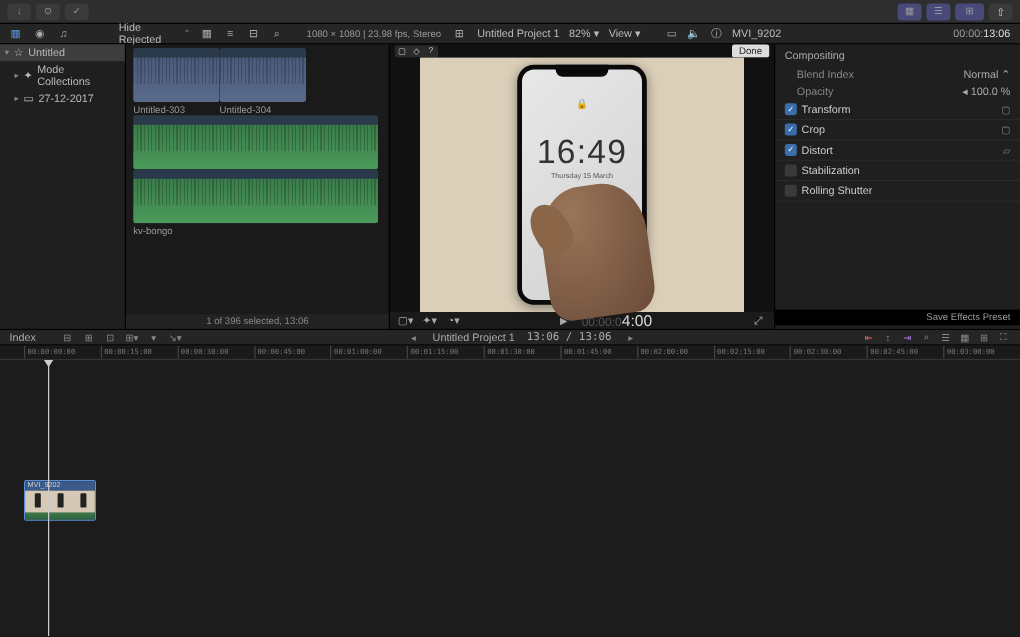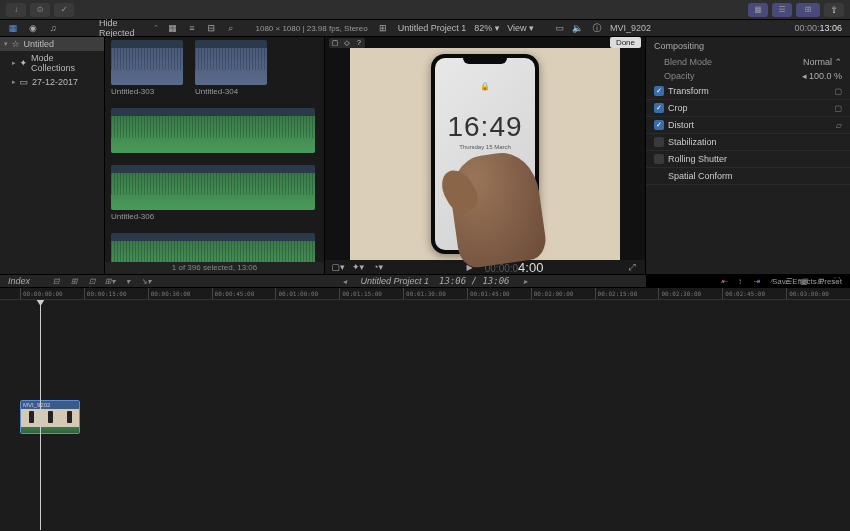--- a/index.html
+++ b/index.html
@@ -26,21 +26,21 @@
 .timecode-big .tc-sfx { color:#ddd; }
 .speaker { font-size:9px; color:#aaa; }
 
 .main { display:flex; height:237px; }
 .sidebar { width:105px; background:#1f1f1f; border-right:1px solid #000; }
 .side-item { display:flex; align-items:center; gap:4px; padding:2px 4px; font-size:9px; color:#bbb; }
 .side-item.sel { background:#3d3d3d; }
 .side-disc { font-size:7px; color:#888; }
 
 .browser { width:220px; background:#1a1a1a; border-right:1px solid #000; overflow:hidden; position:relative; }
-.browser-grid { padding:3px 6px 0 6px; display:flex; flex-wrap:wrap; gap:12px; }
+.browser-grid { padding:3px 6px 0 6px; display:flex; flex-wrap:wrap; gap:0; }
 .clip { width:72px; }
 .clip.wide { width:204px; }
 .clip-thumb { width:100%; height:45px; background:#2a3a4a; border-radius:2px; position:relative; overflow:hidden; }
 .clip-thumb.green .wave { background:linear-gradient(to bottom,#3a7a4a,#4a9a5a); }
 .clip-thumb.blue .wave { background:linear-gradient(to bottom,#4a5a7a,#5a6a8a); }
 .wave { position:absolute; bottom:0; left:0; right:0; top:8px; }
 .wave::before { content:""; position:absolute; top:0; left:0; right:0; height:60%; background:repeating-linear-gradient(90deg,rgba(0,0,0,0.2) 0 1px,transparent 1px 3px); }
 .clip-label { font-size:8px; color:#999; margin-top:2px; white-space:nowrap; overflow:hidden; }
 .browser-status { position:absolute; bottom:0; left:0; right:0; height:12px; background:#232323; text-align:center; font-size:8px; color:#888; line-height:12px; }
 
@@ -71,21 +71,21 @@
 .inspector { flex:1; background:#1f1f1f; border-left:1px solid #000; }
 .insp-sec-title { color:#aaa; font-size:9px; padding:4px 8px; }
 .insp-row { display:flex; justify-content:space-between; align-items:center; padding:2px 8px 2px 18px; font-size:9px; color:#888; }
 .insp-row .val { color:#aaa; }
 .insp-check-row { display:flex; align-items:center; gap:4px; padding:3px 8px; font-size:9px; color:#ccc; border-bottom:1px solid #2a2a2a; }
 .chk { width:10px; height:10px; background:#3a6daa; border-radius:2px; display:flex; align-items:center; justify-content:center; font-size:7px; color:#fff; }
 .chk.off { background:#3a3a3a; color:transparent; }
 .insp-icon { margin-left:auto; font-size:8px; color:#888; }
 .save-preset { text-align:right; padding:2px 8px; font-size:8px; color:#999; background:#000000; }
 
-.timeline-toolbar { height:14px; background:#252525; display:flex; align-items:center; border-top:1px solid #000; border-bottom:1px solid #000;font-style:italic; }
+.timeline-toolbar { height:14px; background:#252525; display:flex; align-items:center; border-top:1px solid #000; border-bottom:1px solid #000; }
 .tt-left { width:40px; padding-left:8px; font-size:9px; color:#aaa; }
 .tt-tools { display:flex; gap:6px; padding-left:10px; align-items:center; }
 .tt-center { flex:1; text-align:center; font-size:9px; color:#aaa; display:flex; align-items:center; justify-content:center; gap:10px; }
 .tt-right { display:flex; gap:4px; padding-right:8px; align-items:center; }
 .tt-icon { font-size:8px; color:#888; width:12px; text-align:center; }
 .tt-icon.color { color:#d66; }
 .tt-icon.purple { color:#a7d; }
 
 .ruler { height:12px; background:#1a1a1a; position:relative; border-bottom:1px solid #333; overflow:hidden; }
 .ruler-marks { position:absolute; top:0; left:20px; right:0; height:100%; display:flex; }
@@ -186,26 +186,20 @@
         </div>
       <div class="clip wide">
           <div class="clip-thumb green">
             <div class="wave"></div>
           </div>
         </div>
       <div class="clip wide">
           <div class="clip-thumb green">
             <div class="wave"></div>
           </div>
-          <div class="clip-label">Untitled-306</div>
-        </div>
-      <div class="clip wide">
-          <div class="clip-thumb green">
-            <div class="wave"></div>
-          </div>
           <div class="clip-label">kv-bongo</div>
         </div>
 
     </div>
     <div class="browser-status">1 of 396 selected, 13:06</div>
   </div>
 
   <div class="viewer">
     <div class="viewer-tools">
       <div class="vt-seg">
@@ -245,21 +239,21 @@
       </div>
       <div class="vtr-right">
         <span class="tl-icon">⤢</span>
       </div>
     </div>
   </div>
 
   <div class="inspector">
     <div class="insp-sec-title">Compositing</div>
     <div class="insp-row">
-      <span>Blend Mode</span>
+      <span>Blend Index</span>
         <span class="val"><span>Normal</span> ⌃</span>
     </div>
     <div class="insp-row">
       <span>Opacity</span>
         <span class="val">◂ <span>100.0 %</span></span>
     </div>
     <div class="insp-check-row">
         <span class="chk">✓</span>
         <span>Transform</span>
         <span class="insp-icon">▢</span>
@@ -274,23 +268,20 @@
         <span>Distort</span>
         <span class="insp-icon">▱</span>
       </div>
     <div class="insp-check-row">
         <span class="chk off">✓</span>
         <span>Stabilization</span>
       </div>
     <div class="insp-check-row">
         <span class="chk off">✓</span>
         <span>Rolling Shutter</span>
-      </div>
-    <div class="insp-check-row" style="padding-left:22px">
-        <span>Spatial Conform</span>
       </div>
     <div style="height:90px"></div>
     <div class="save-preset">Save Effects Preset</div>
   </div>
 </div>
 
 <div class="timeline-toolbar">
   <div class="tt-left">Index</div>
   <div class="tt-tools">
     <span class="tt-icon">⊟</span>

